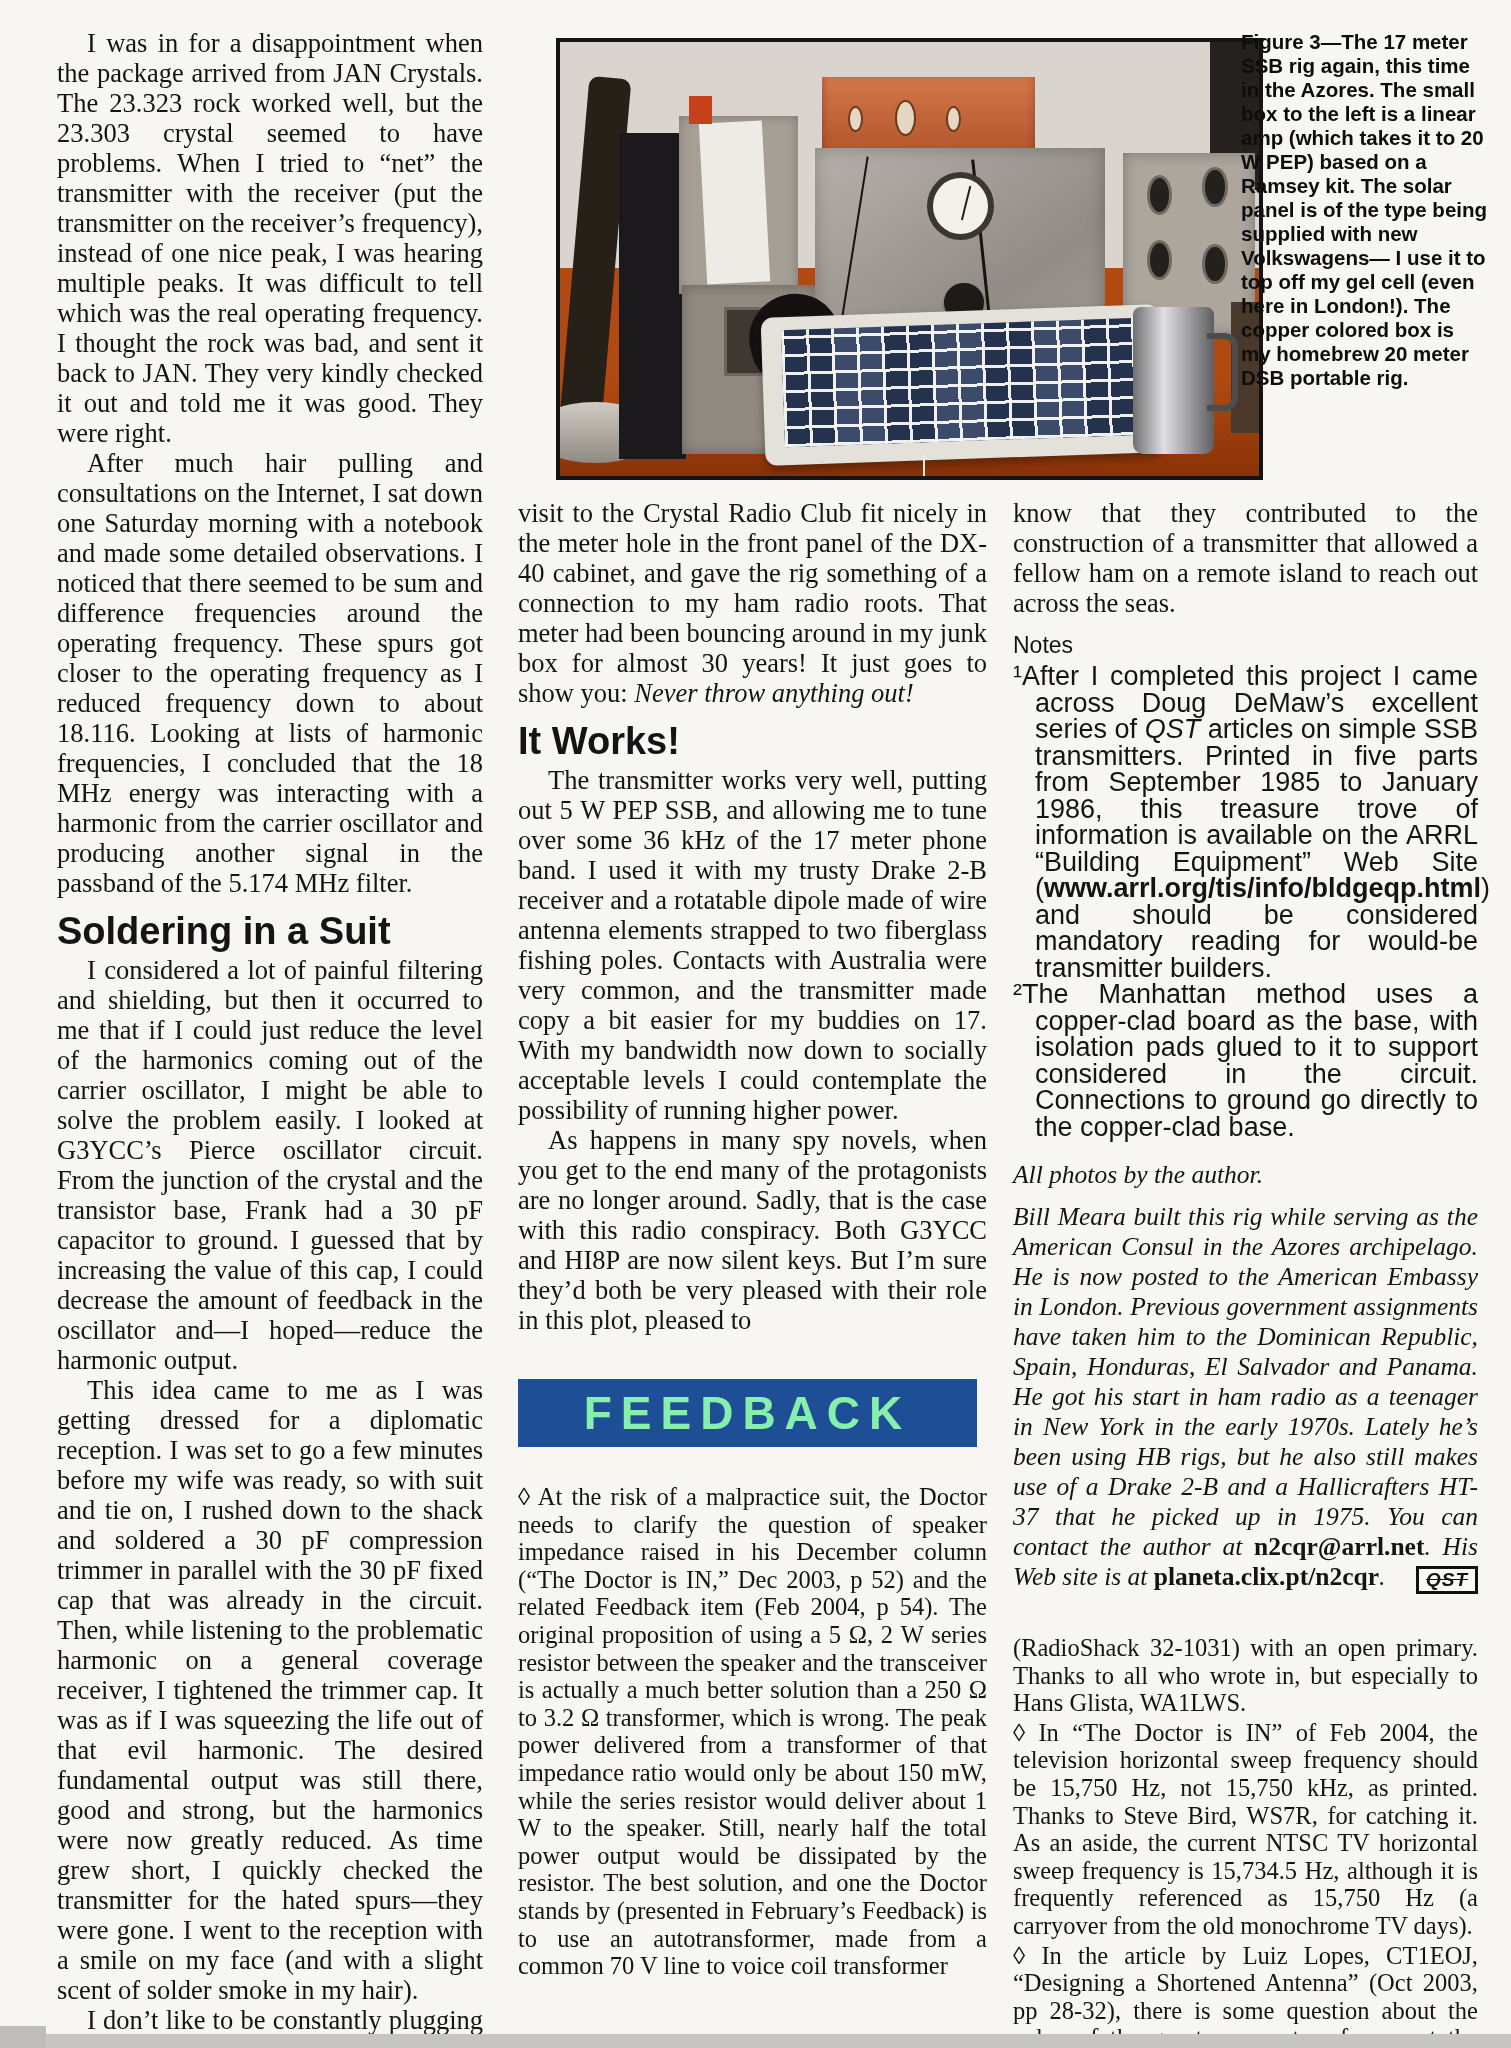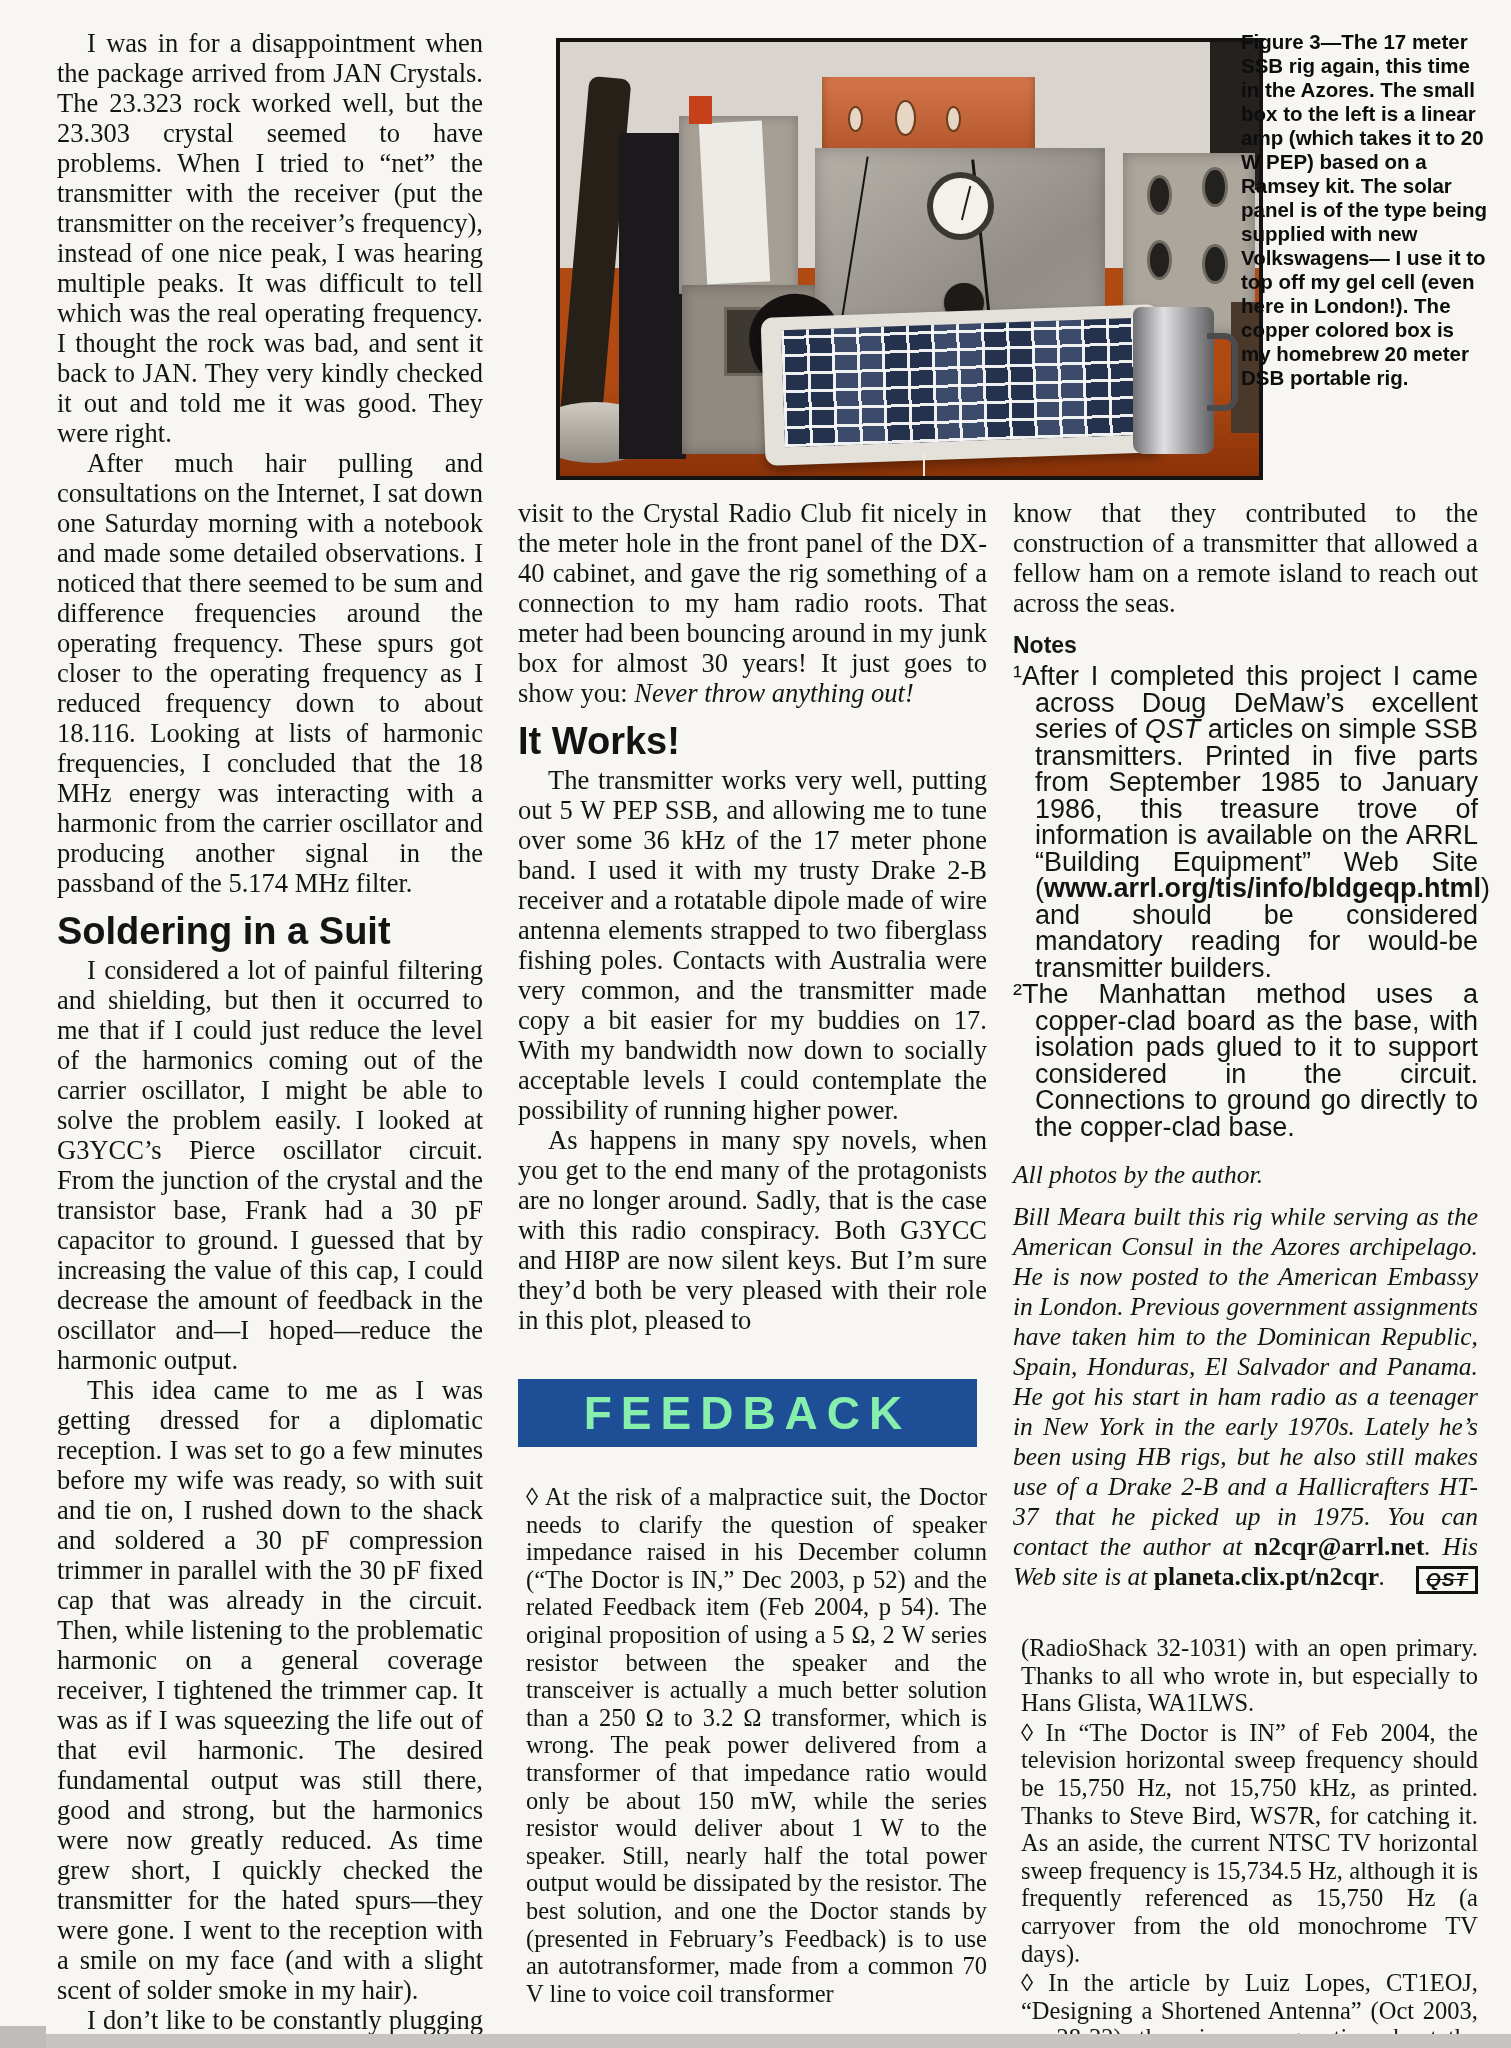--- a/index.html
+++ b/index.html
@@ -9,21 +9,21 @@
     font-family:"Liberation Serif", serif; color:#141414;
   }
   
   .col{position:absolute; text-align:justify;}
   .col-left {left:57px;  top:28px;  width:426px;}
   .col-mid  {left:518px; top:498px; width:469px;}
   .col-right{left:1013px;top:498px; width:465px;}
 
   p.body{margin:0; font-size:26.5px; line-height:30px;}
   p.indent{text-indent:30px;}
-  p.fb{font-size:24.5px; line-height:27.6px; margin:0 0 2px 8px;}
+  p.fb{font-size:24.5px; line-height:27.6px; margin:0 0 2px 0;}
 
   h2.subhead{
     font-family:"Liberation Sans", sans-serif; font-weight:bold;
     font-size:38px; line-height:32px; margin:17px 0 8px 0; text-align:left;
   }
   em{font-style:italic;}
 
   
   .photo{
     position:absolute; left:516px; top:22px; width:707px; height:442px;
@@ -82,21 +82,21 @@
     display:flex; align-items:center; justify-content:center;
     background:#1d4e96;
   }
   .feedback-banner span{
     font-family:"Liberation Sans", sans-serif; font-weight:bold;
     color:#86efac; font-size:46px; letter-spacing:9px;
   }
 
   
   h3.notes-head{
-    font-family:"Liberation Sans", sans-serif; font-weight:bold;
+    font-family:"Liberation Sans", sans-serif; font-weight:normal;
     font-size:23px; margin:14px 0 4px 0; text-align:left;
   }
   p.note{
     font-family:"Liberation Sans", sans-serif;
     font-size:27px; line-height:26.5px; margin:0;
     padding-left:22px; text-indent:-22px; text-align:justify;
   }
   p.note b{font-weight:bold;}
   p.bio{font-style:italic; font-size:25.5px; line-height:30px; margin:0; text-align:justify;}
   p.credit{margin:20px 0 12px 0;}

